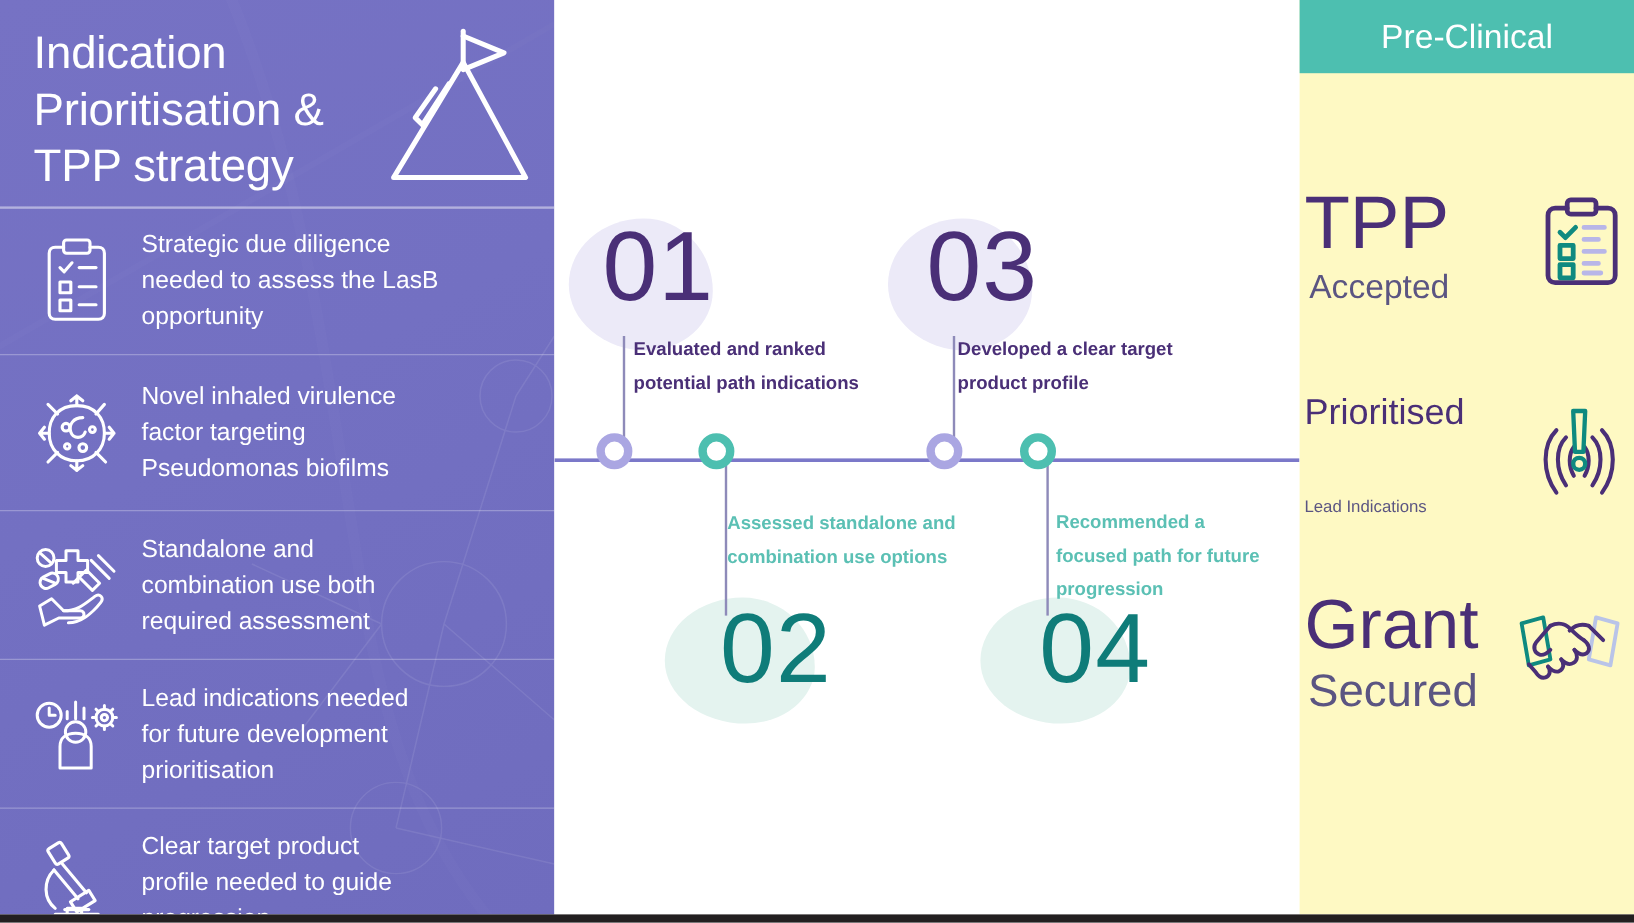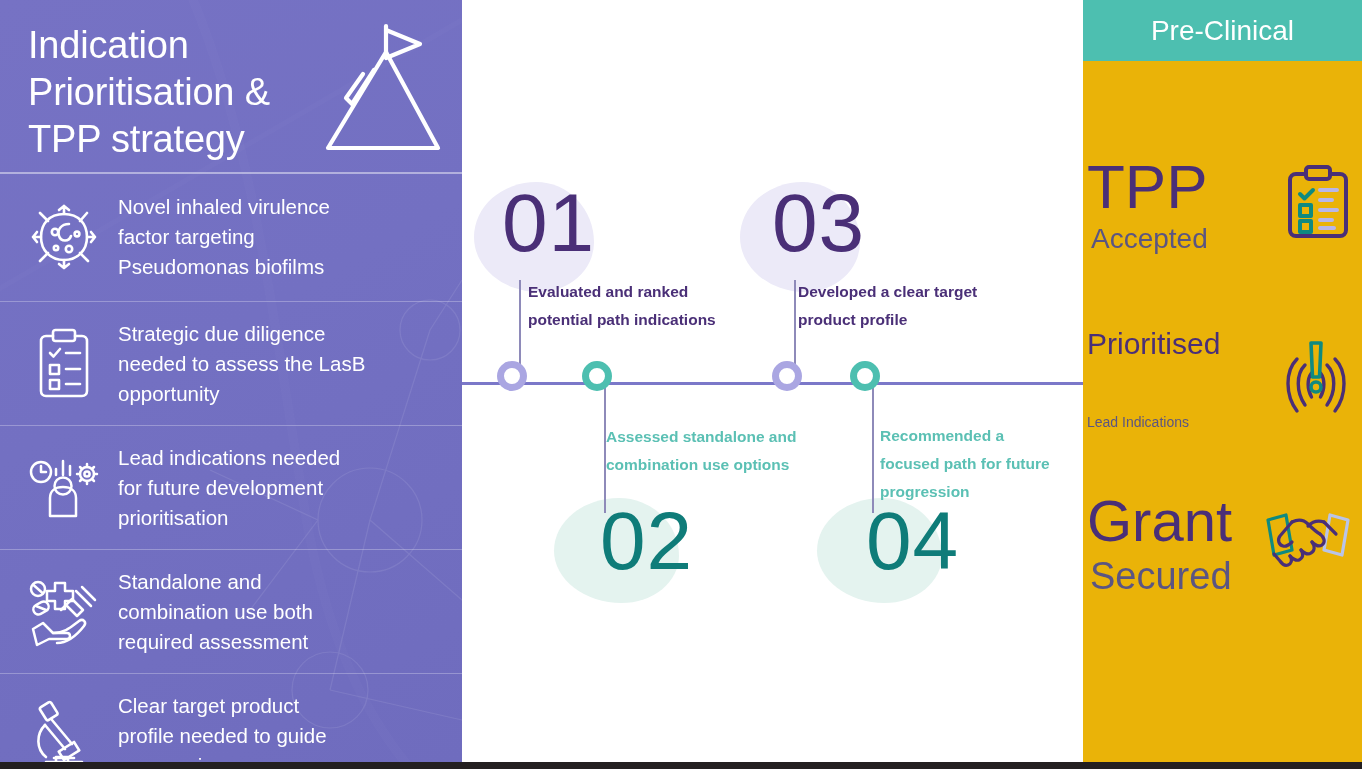--- a/index.html
+++ b/index.html
@@ -79,21 +79,21 @@
   .node {
     position: absolute; width: 30px; height: 30px; border-radius: 50%;
     background: #ffffff;
   }
   .node.purple { border: 7px solid #aaa6e2; }
   .node.teal   { border: 7px solid #4dbfb0; }
 
   
   #right {
     position: absolute; left: 1083px; top: 0; width: 279px; height: 762px;
-    background: #eab308;
+    background: #fef9c3;
   }
   #right-header {
     height: 61px; background: #4dbfb0;
     display: flex; align-items: center; justify-content: center;
   }
   #right-header .label { color: #ffffff; font-size: 28px; font-weight: 400; }
   .right-item { position: absolute; left: 0; width: 279px; display: flex; align-items: center; }
   .right-item .rtext { padding-left: 4px; }
   .rbig { color: #4a2f77; font-weight: 400; line-height: 1; }
   .rsub { color: #5b5582; font-weight: 400; line-height: 1.1; }
@@ -135,20 +135,40 @@
           <path d="M70 30 L70 4"></path>
           <path d="M70 8 L104 22 L70 36"></path>
           <path d="M58 48 L36 82 L30 76 L47 52"></path>
         </g>
       </svg>
       <div class="header-rule"></div>
     </div>
 
     <div id="sidebar-list">
 
+      <div class="side-item" style="height:124px">
+        <div class="ico">
+          <svg width="62" height="74" viewBox="0 0 62 74">
+            <g fill="none" stroke="#ffffff" stroke-width="2.6" stroke-linecap="round" stroke-linejoin="round">
+              <path d="M20 9 H13 C10 9 8 11 8 14 V64 C8 67 10 69 13 69 H49 C52 69 54 67 54 64 V14 C54 11 52 9 49 9 H42"></path>
+              <rect x="20" y="3" width="22" height="11" rx="2.5"></rect>
+              <path d="M17 26 l3.5 3.5 L27 22"></path>
+              <path d="M33 26 H47"></path>
+              <rect x="17" y="38" width="9" height="9"></rect>
+              <path d="M33 42 H47"></path>
+              <rect x="17" y="53" width="9" height="9"></rect>
+              <path d="M33 57 H47"></path>
+            </g>
+          </svg>
+        </div>
+        <div class="txt">Strategic due diligence
+needed to assess the LasB
+opportunity</div>
+      </div>
+
       <div class="side-item" style="height:130px">
         <div class="ico">
           <svg width="70" height="70" viewBox="0 0 70 70">
             <g fill="none" stroke="#ffffff" stroke-width="2.6" stroke-linecap="round" stroke-linejoin="round">
               <path d="M35 12 C50 12 58 22 58 35 C58 48 49 58 35 58 C21 58 12 48 12 35 C12 22 20 12 35 12 Z"></path>
               <path d="M35 12 L35 4 M35 4 L30 8 M35 4 L40 8"></path>
               <path d="M58 35 L66 35 M66 35 L62 30 M66 35 L62 40"></path>
               <path d="M35 58 L35 66 M35 66 L30 62 M35 66 L40 62"></path>
               <path d="M12 35 L4 35 M4 35 L8 30 M4 35 L8 40"></path>
               <path d="M51 19 L58 11 M19 19 L11 11 M51 51 L59 59 M19 51 L11 59"></path>
@@ -160,60 +180,20 @@
             </g>
           </svg>
         </div>
         <div class="txt">Novel inhaled virulence
 factor targeting
 Pseudomonas biofilms</div>
       </div>
 
       <div class="side-item" style="height:124px">
         <div class="ico">
-          <svg width="62" height="74" viewBox="0 0 62 74">
-            <g fill="none" stroke="#ffffff" stroke-width="2.6" stroke-linecap="round" stroke-linejoin="round">
-              <path d="M20 9 H13 C10 9 8 11 8 14 V64 C8 67 10 69 13 69 H49 C52 69 54 67 54 64 V14 C54 11 52 9 49 9 H42"></path>
-              <rect x="20" y="3" width="22" height="11" rx="2.5"></rect>
-              <path d="M17 26 l3.5 3.5 L27 22"></path>
-              <path d="M33 26 H47"></path>
-              <rect x="17" y="38" width="9" height="9"></rect>
-              <path d="M33 42 H47"></path>
-              <rect x="17" y="53" width="9" height="9"></rect>
-              <path d="M33 57 H47"></path>
-            </g>
-          </svg>
-        </div>
-        <div class="txt">Strategic due diligence
-needed to assess the LasB
-opportunity</div>
-      </div>
-
-      <div class="side-item" style="height:124px">
-        <div class="ico">
-          <svg width="72" height="70" viewBox="0 0 72 70">
-            <g fill="none" stroke="#ffffff" stroke-width="2.5" stroke-linecap="round" stroke-linejoin="round">
-              <circle cx="13" cy="19" r="10"></circle>
-              <path d="M13 13 V19 H18"></path>
-              <path d="M28 22 V16 M35 22 V8 M42 22 V13"></path>
-              <circle cx="35" cy="33" r="8.5"></circle>
-              <path d="M22 63 V45 C22 38 27 34 35 34 C43 34 48 38 48 45 V63 Z"></path>
-              <circle cx="59" cy="21" r="7"></circle>
-              <circle cx="59" cy="21" r="2.6"></circle>
-              <path d="M59 11 V14 M59 28 V31 M49 21 H52 M66 21 H69 M52 14 L54 16 M64 26 L66 28 M66 14 L64 16 M52 28 L54 26"></path>
-            </g>
-          </svg>
-        </div>
-        <div class="txt">Lead indications needed
-for future development
-prioritisation</div>
-      </div>
-
-      <div class="side-item" style="height:124px">
-        <div class="ico">
           <svg width="74" height="70" viewBox="0 0 74 70">
             <g fill="none" stroke="#ffffff" stroke-width="2.5" stroke-linecap="round" stroke-linejoin="round">
               <path d="M28 6 h10 v8 h8 v10 h-8 v8 h-10 v-8 h-8 v-10 h8 z"></path>
               <circle cx="11" cy="12" r="7"></circle>
               <path d="M6.5 8 L15.5 16"></path>
               <rect x="6" y="26" width="16" height="10" rx="5" transform="rotate(-28 14 31)"></rect>
               <path d="M9 29 L19 33"></path>
               <path d="M49 14 L64 29 M55 10 L68 23"></path>
               <path d="M45 22 L56 33 L50 39 L39 28 Z" transform="rotate(0)"></path>
               <path d="M38 29 L34 33"></path>
@@ -222,20 +202,40 @@
             </g>
           </svg>
         </div>
         <div class="txt">Standalone and
 combination use both
 required assessment</div>
       </div>
 
       <div class="side-item" style="height:124px">
         <div class="ico">
+          <svg width="72" height="70" viewBox="0 0 72 70">
+            <g fill="none" stroke="#ffffff" stroke-width="2.5" stroke-linecap="round" stroke-linejoin="round">
+              <circle cx="13" cy="19" r="10"></circle>
+              <path d="M13 13 V19 H18"></path>
+              <path d="M28 22 V16 M35 22 V8 M42 22 V13"></path>
+              <circle cx="35" cy="33" r="8.5"></circle>
+              <path d="M22 63 V45 C22 38 27 34 35 34 C43 34 48 38 48 45 V63 Z"></path>
+              <circle cx="59" cy="21" r="7"></circle>
+              <circle cx="59" cy="21" r="2.6"></circle>
+              <path d="M59 11 V14 M59 28 V31 M49 21 H52 M66 21 H69 M52 14 L54 16 M64 26 L66 28 M66 14 L64 16 M52 28 L54 26"></path>
+            </g>
+          </svg>
+        </div>
+        <div class="txt">Lead indications needed
+for future development
+prioritisation</div>
+      </div>
+
+      <div class="side-item" style="height:124px">
+        <div class="ico">
           <svg width="68" height="72" viewBox="0 0 68 72">
             <g fill="none" stroke="#ffffff" stroke-width="2.6" stroke-linecap="round" stroke-linejoin="round">
               <rect x="12" y="4" width="13" height="15" rx="2" transform="rotate(-32 18 11)"></rect>
               <path d="M22 20 L42 44"></path>
               <path d="M15 25 L35 49"></path>
               <path d="M15 25 C6 34 6 49 16 57"></path>
               <rect x="30" y="46" width="18" height="10" transform="rotate(-32 39 51)"></rect>
               <path d="M24 58 H44"></path>
               <rect x="26" y="57" width="12" height="8"></rect>
               <path d="M12 66 H56 M16 66 V62 H52 V66"></path>

